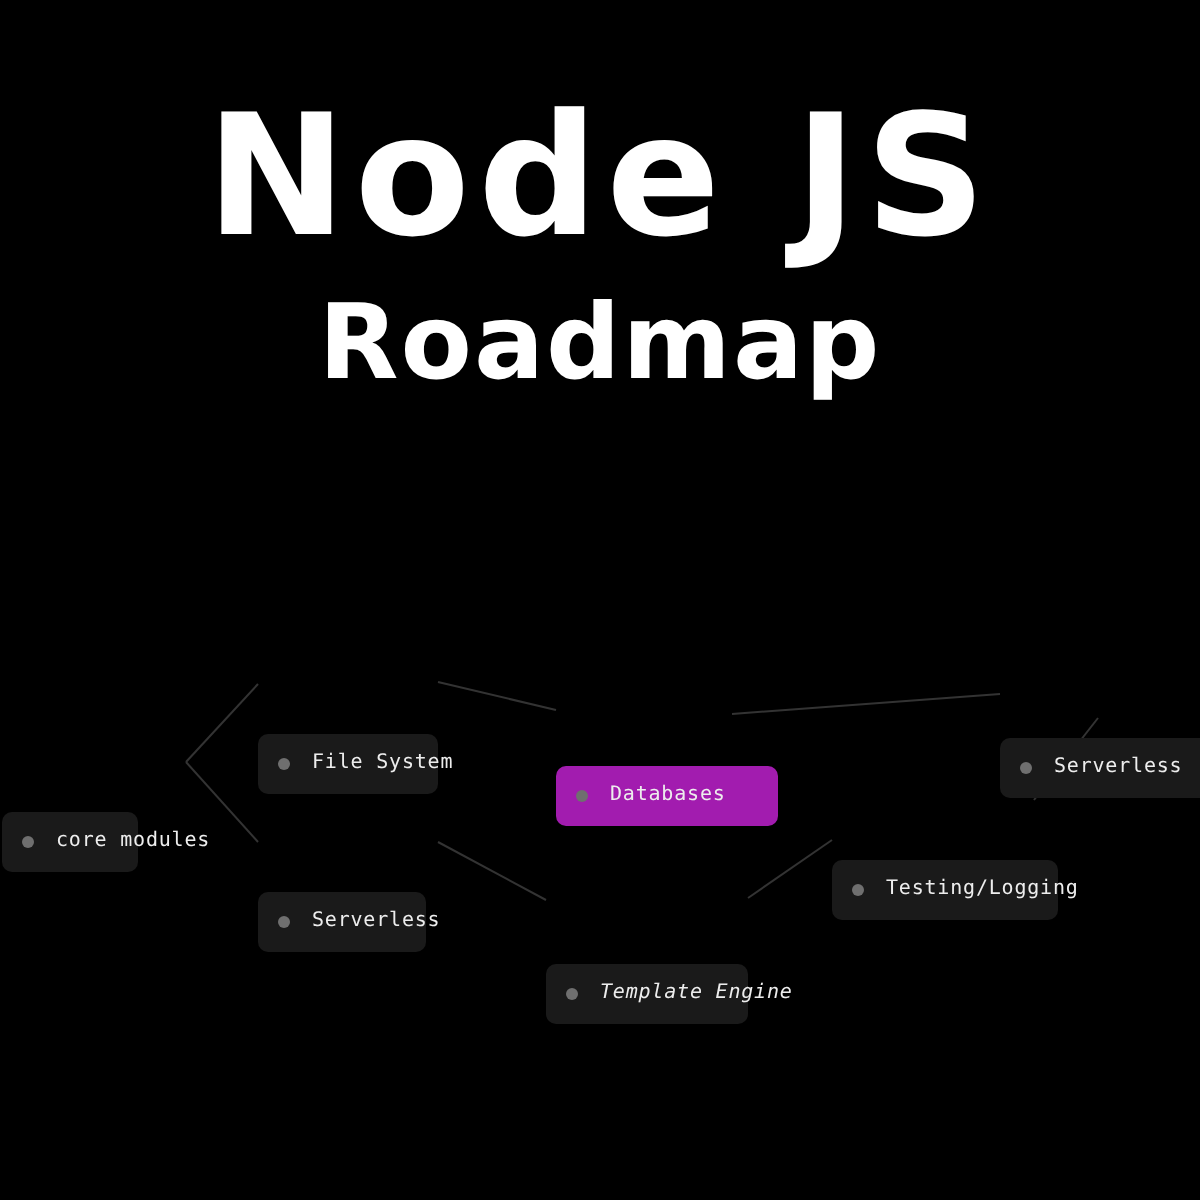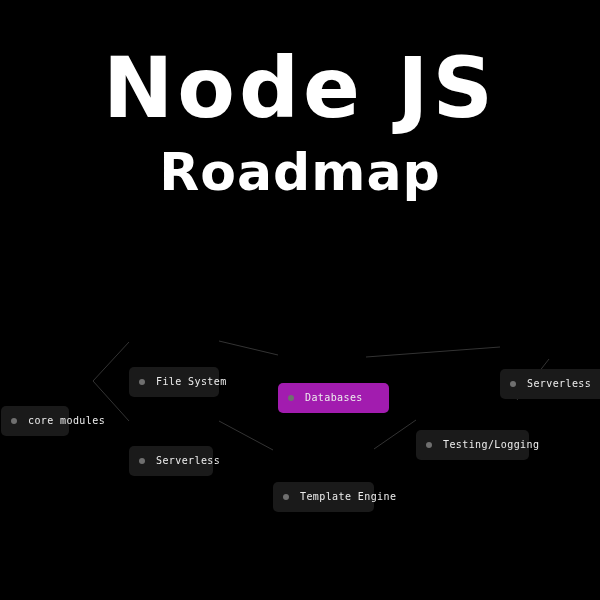--- a/index.html
+++ b/index.html
@@ -127,21 +127,21 @@
         <div class="node" style="left: 129px; top: 406px; width: 84px; background: rgb(26, 26, 26);">
           <span class="node-dot" style="background: rgb(111, 111, 111);"></span>
           <span class="node-label" style="color: rgb(237, 237, 237);">Serverless</span>
         </div>
         <div class="node" style="left: 278px; top: 343px; width: 111px; background: #a21caf;">
           <span class="node-dot" style="background: rgb(111, 111, 111);"></span>
           <span class="node-label" style="color: rgb(237, 237, 237);">Databases</span>
         </div>
         <div class="node" style="left: 273px; top: 442px; width: 101px; background: rgb(26, 26, 26);">
           <span class="node-dot" style="background: rgb(111, 111, 111);"></span>
-          <span class="node-label" style="color: rgb(237, 237, 237);">Template Engine</span>
+          <span class="node-label" style="color: rgb(237, 237, 237); font-style: italic;">Template Engine</span>
         </div>
         <div class="node" style="left: 416px; top: 390px; width: 113px; background: rgb(26, 26, 26);">
           <span class="node-dot" style="background: rgb(111, 111, 111);"></span>
           <span class="node-label" style="color: rgb(237, 237, 237);">Testing/Logging</span>
         </div>
         <div class="node" style="left: 500px; top: 329px; width: 110px; background: rgb(26, 26, 26);">
           <span class="node-dot" style="background: rgb(111, 111, 111);"></span>
           <span class="node-label" style="color: rgb(237, 237, 237);">Serverless</span>
         </div>
       </div>

